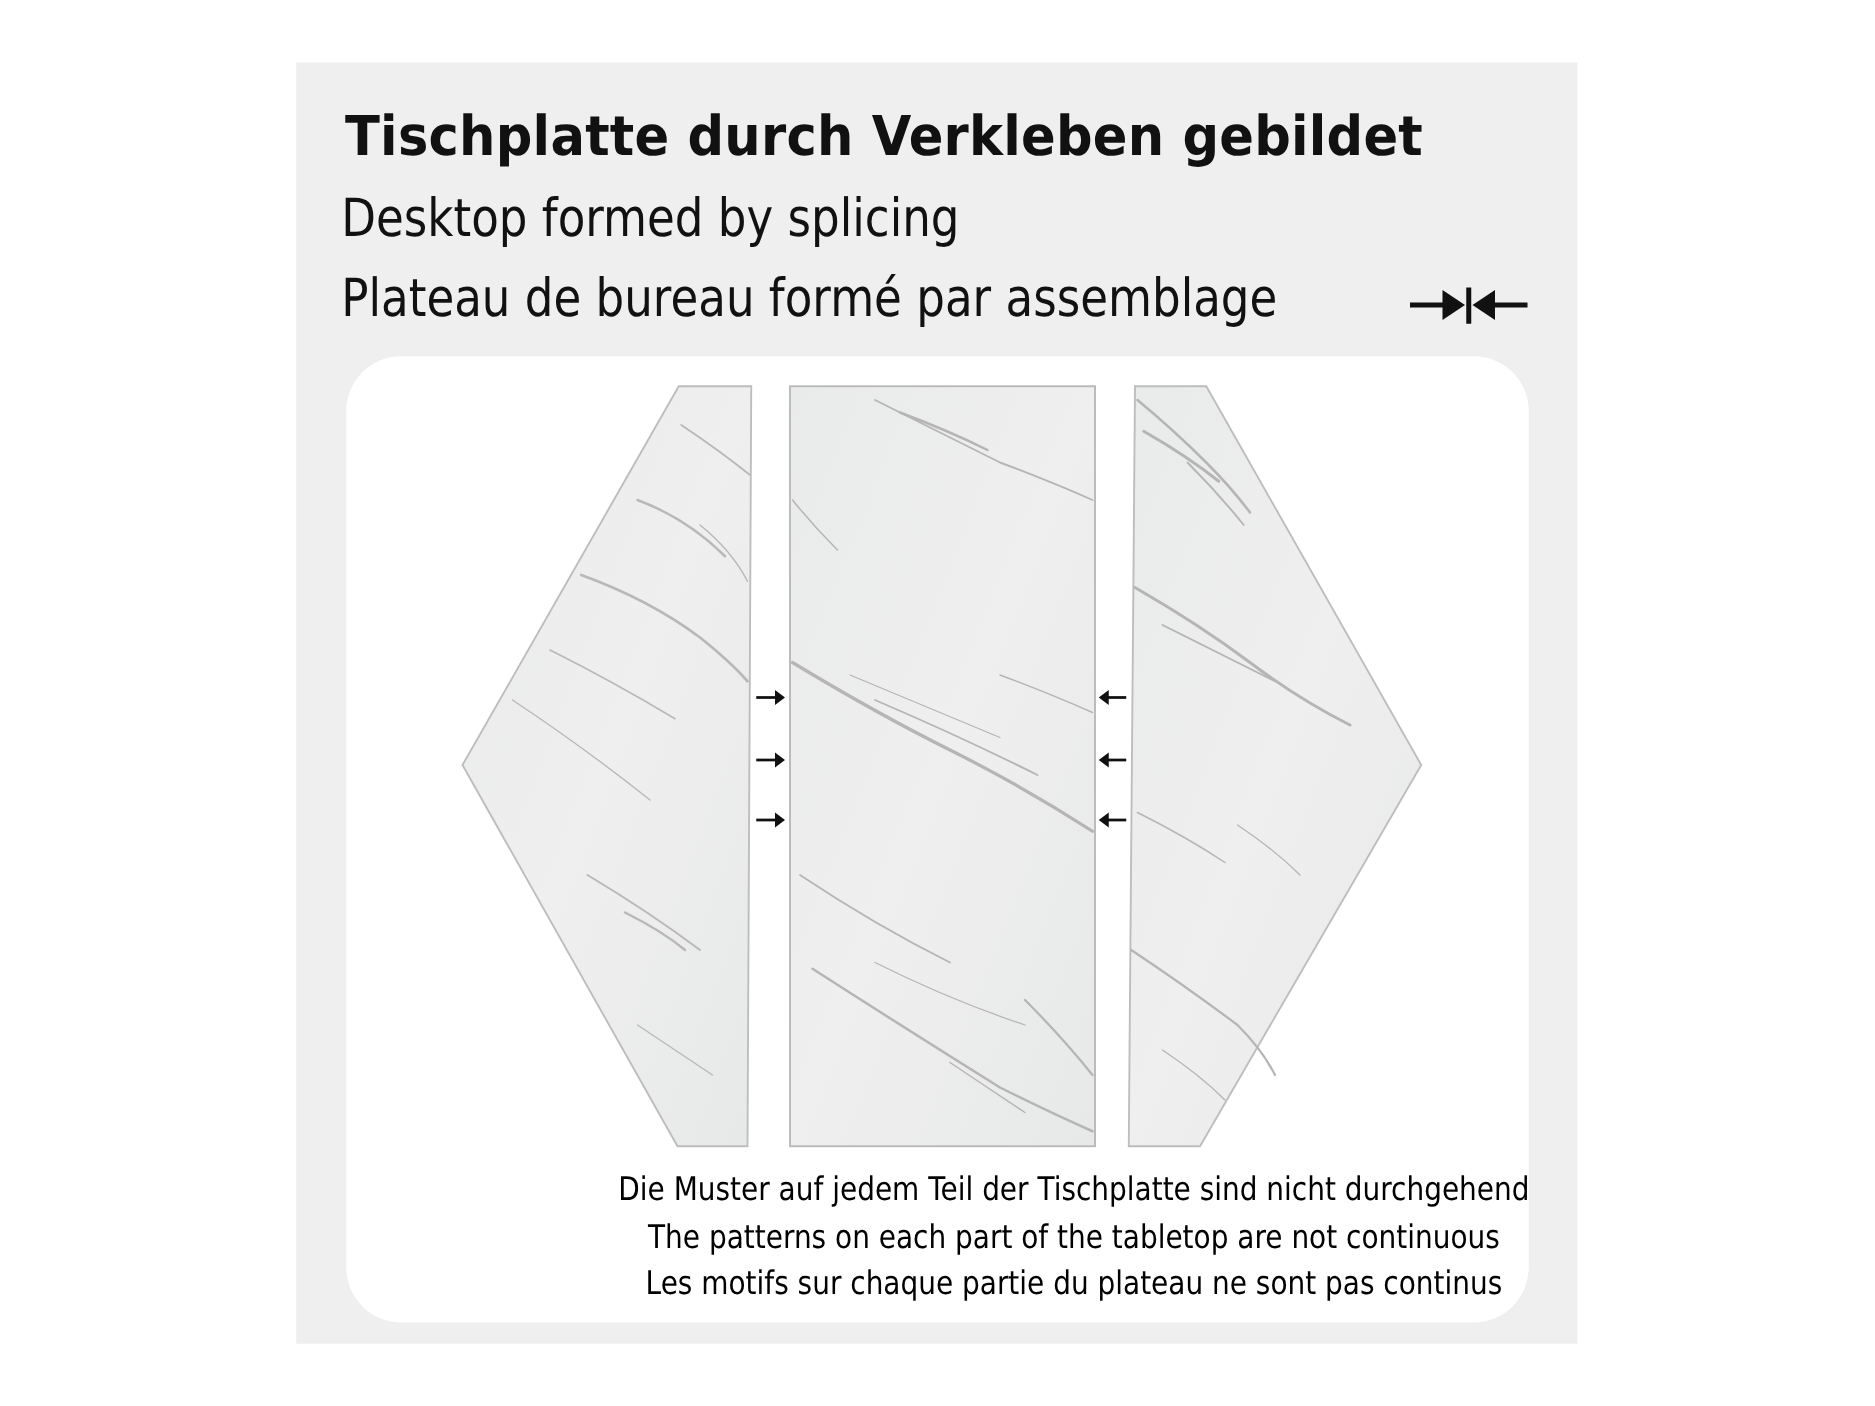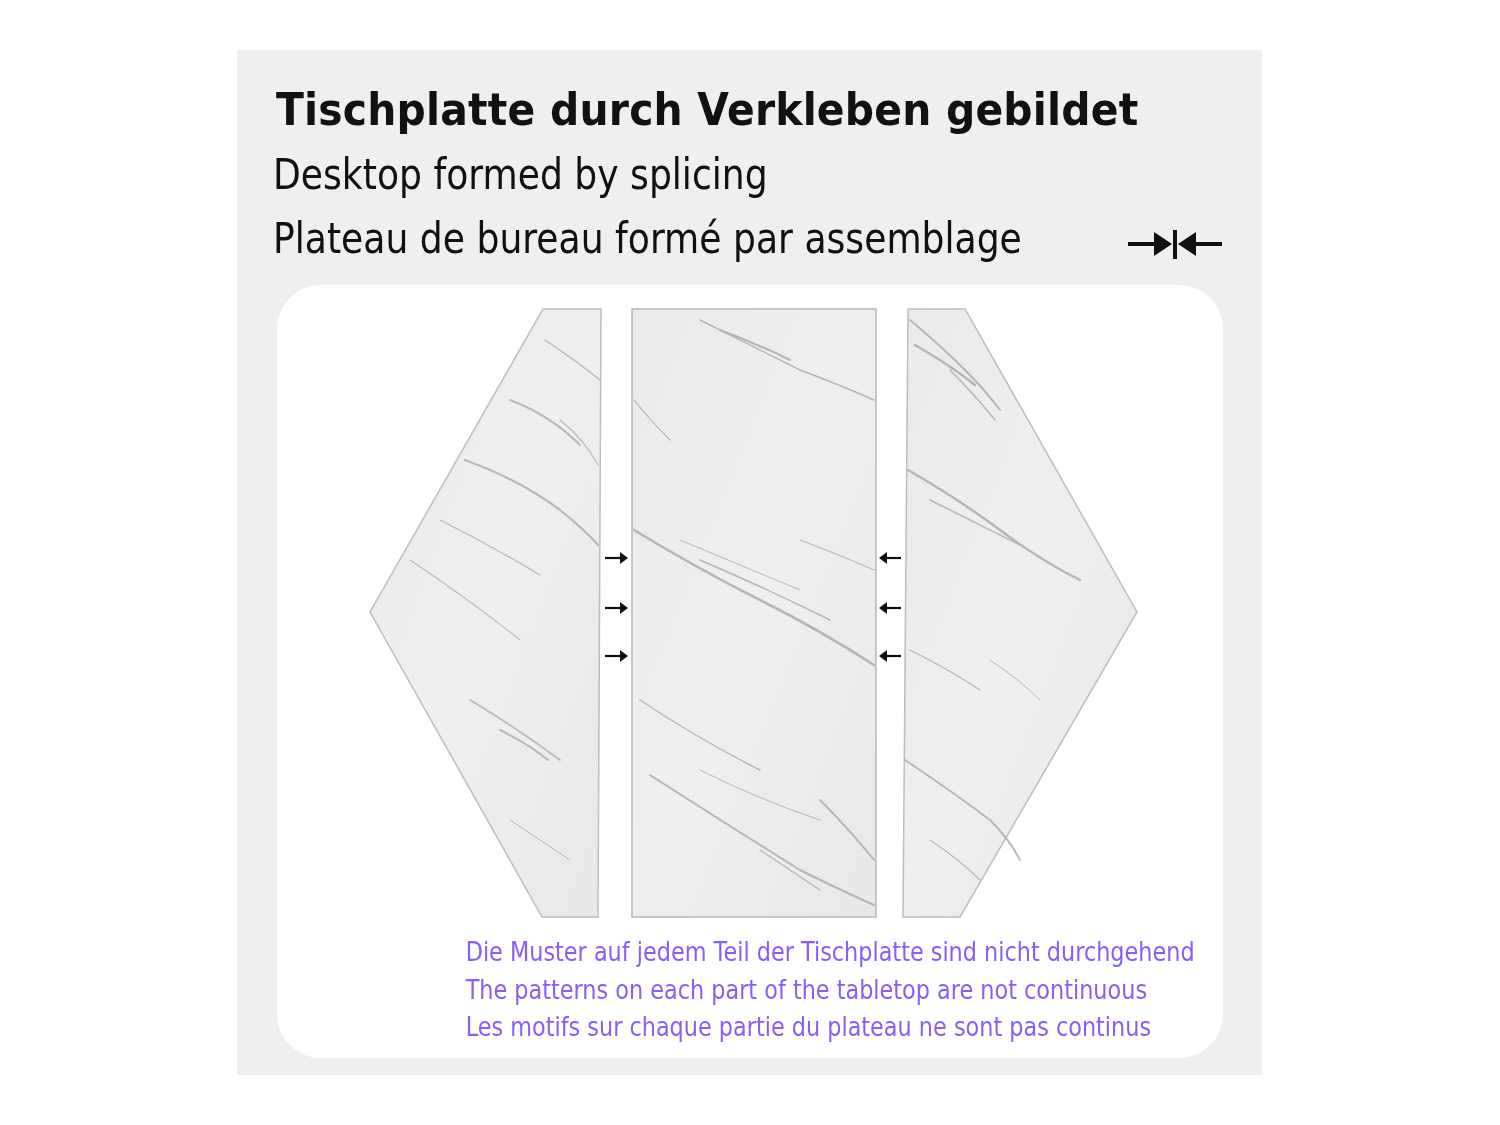--- a/index.html
+++ b/index.html
@@ -4,21 +4,21 @@
 <style>
   html, body { margin:0; padding:0; background:#ffffff; }
   body { width:1500px; height:1125px; position:relative; overflow:hidden; font-family:"Liberation Sans", sans-serif; }
   .panel { position:absolute; left:237px; top:50px; width:1025px; height:1025px; background:#efefef; }
   .title { position:absolute; left:276px; top:84px; font-size:44px; font-weight:bold; color:#111; letter-spacing:0.2px; white-space:nowrap; font-family:"DejaVu Sans", sans-serif; transform:scaleX(0.93); transform-origin:left top; }
   .sub1 { position:absolute; left:273px; top:150px; font-size:42px; color:#111; white-space:nowrap; font-family:"DejaVu Sans", sans-serif; transform:scaleX(0.86); transform-origin:left top; }
   .sub2 { position:absolute; left:273px; top:214px; font-size:42px; color:#111; white-space:nowrap; font-family:"DejaVu Sans", sans-serif; transform:scaleX(0.86); transform-origin:left top; }
   .join-icon { position:absolute; left:1126px; top:226px; width:98px; height:36px; }
   .card { position:absolute; left:277px; top:285px; width:946px; height:773px; background:#ffffff; border-radius:44px; }
   .pieces { position:absolute; left:0; top:0; width:1500px; height:1125px; }
-  .notes { position:absolute; right:305px; top:934px; text-align:left; color:#8b5cf6; font-size:26px; line-height:37.5px; font-family:"DejaVu Sans", sans-serif; }
+  .notes { position:absolute; right:276px; top:934px; text-align:center; color:#000000; font-size:26px; line-height:37.5px; font-family:"DejaVu Sans", sans-serif; }
   .notes div { white-space:nowrap; transform:scaleX(0.86); transform-origin:right top; }
 </style>
 </head>
 <body>
 
 <div class="panel"></div>
 
 <div class="title">Tischplatte durch Verkleben gebildet</div>
 <div class="sub1">Desktop formed by splicing</div>
 <div class="sub2">Plateau de bureau formé par assemblage</div>

